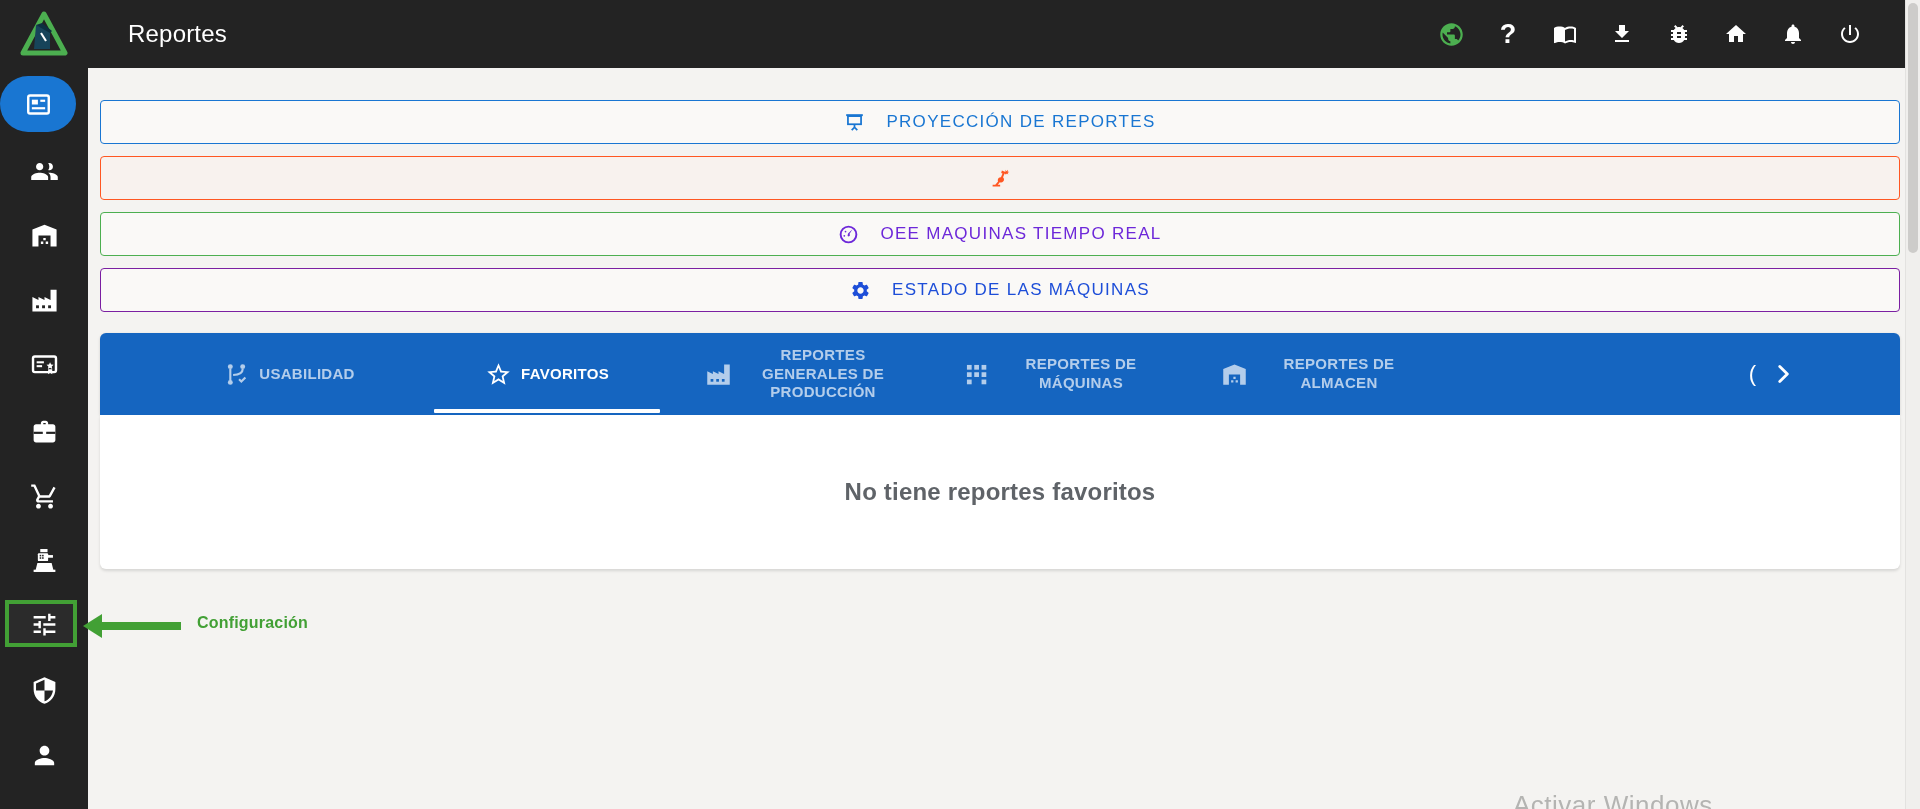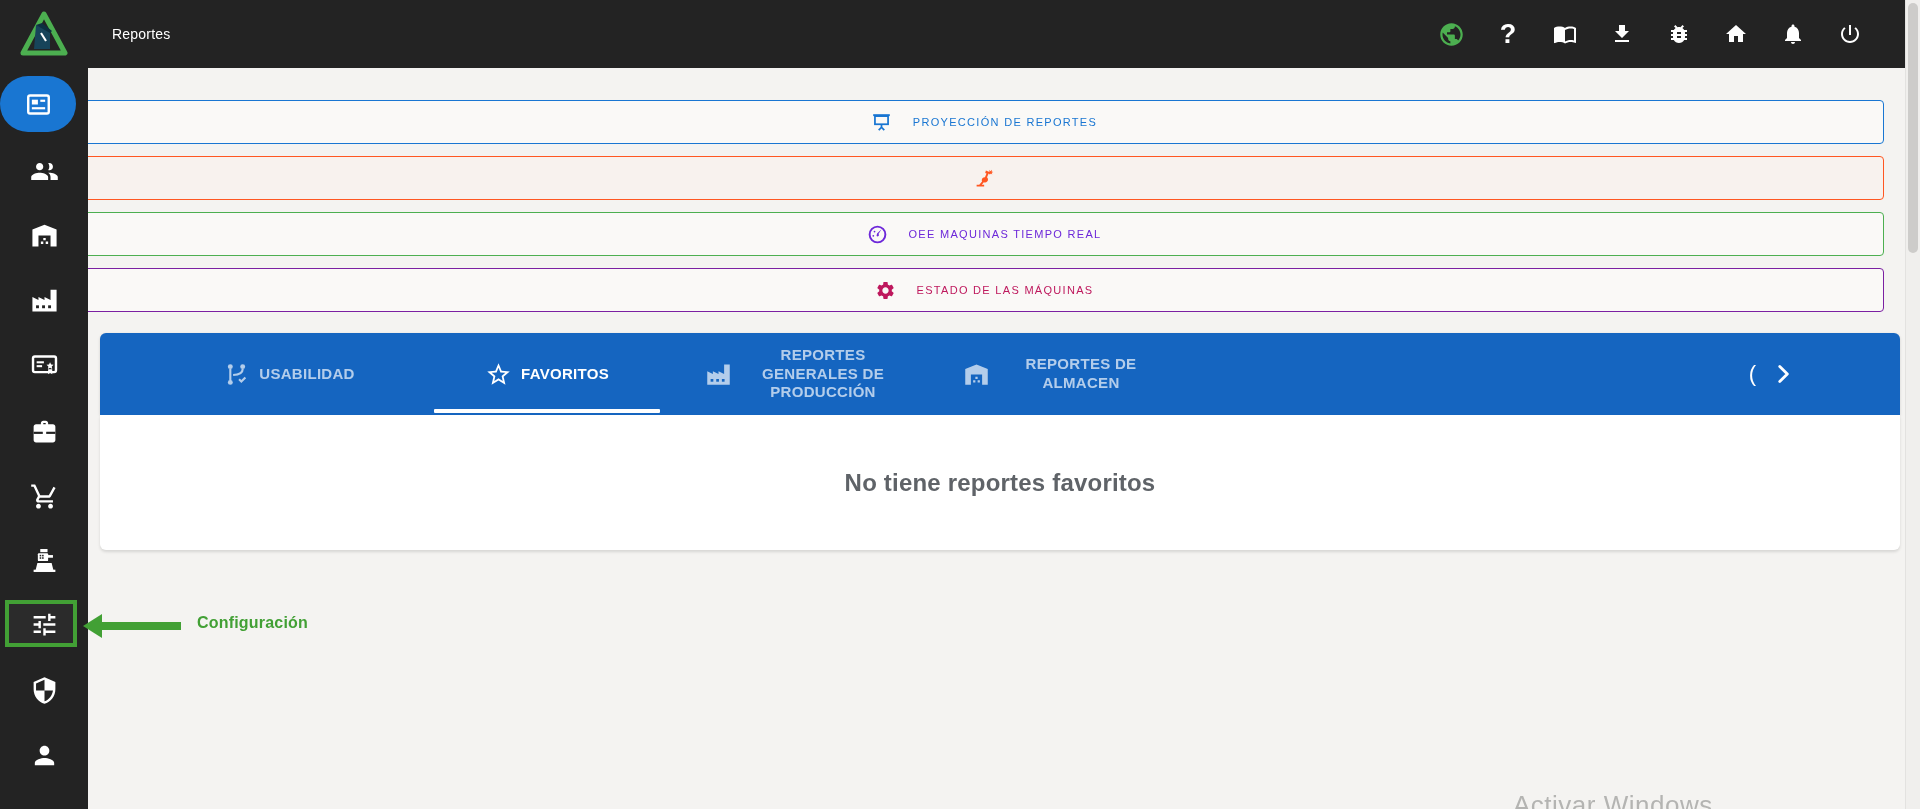--- a/index.html
+++ b/index.html
@@ -10,21 +10,21 @@
     position:relative;
   }
   svg { display:block; }
 
   
   .header {
     position:absolute; top:0; left:0; width:1905px; height:68px;
     background:#232323; display:flex; align-items:center; z-index:6;
   }
   .logo { margin-left:20px; }
-  .app-title { margin-left:44px; color:#fff; font-size:14px; font-weight:400; letter-spacing:.2px; }
+  .app-title { margin-left:60px; color:#fff; font-size:24px; font-weight:400; letter-spacing:.2px; }
   .header-icons { margin-left:auto; display:flex; align-items:center; gap:23px; padding-right:38px; }
   .hicon { width:34px; height:34px; display:flex; align-items:center; justify-content:center; cursor:pointer; }
   .hicon svg { fill:#fff; width:24px; height:24px; }
   .hicon.globe svg { fill:#4caf50; width:27px; height:27px; }
   .help-glyph { color:#fff; font-size:27px; font-weight:bold; font-family:"Liberation Sans",sans-serif; }
 
   
   .sidebar {
     position:absolute; top:0; left:0; width:88px; height:809px;
     background:#232323; z-index:5;
@@ -33,30 +33,30 @@
     position:absolute; left:0; width:88px; height:56px;
     display:flex; align-items:center; justify-content:center; cursor:pointer;
   }
   .side-item svg { fill:#fff; width:29px; height:29px; }
   .side-item.active {
     left:0; width:76px; background:#1976d2; border-radius:28px;
   }
 
   
   .banner {
-    position:absolute; left:84px; width:1800px; height:44px;
+    position:absolute; left:100px; width:1800px; height:44px;
     background:#faf9f7; border:1px solid; border-radius:4px;
     display:flex; align-items:center; justify-content:center; gap:21px;
-    font-size:11px; letter-spacing:1.3px; font-weight:400; cursor:pointer;
+    font-size:17px; letter-spacing:1.3px; font-weight:400; cursor:pointer;
   }
   .banner svg { width:21px; height:21px; }
   .banner.b-blue   { color:#1976d2; border-color:#1976d2; }
   .banner.b-orange { color:#ff5722; border-color:#ff5722; background:#f8f2ee; }
   .banner.b-green  { color:#6d28d9; border-color:#4caf50; }
-  .banner.b-purple { color:#be185d; border-color:#7b1fa2; }
+  .banner.b-purple { color:#1d4ed8; border-color:#7b1fa2; }
 
   
   .tabbar {
     position:absolute; left:100px; top:333px; width:1800px; height:82px;
     background:#1565c0; border-radius:6px 6px 0 0;
     display:flex; align-items:stretch; padding-left:60px; padding-right:104px;
     box-shadow:0 1px 3px rgba(0,0,0,.15);
   }
   .tab {
     width:258px; position:relative; display:flex; align-items:center; justify-content:center;
@@ -72,21 +72,21 @@
   }
   .tab-overflow {
     margin-left:auto; align-self:center; color:#fff; font-size:22px; font-weight:400;
     padding-right:14px;
   }
   .tab-scroll { align-self:center; cursor:pointer; }
   .tab-scroll svg { stroke:#fff; width:26px; height:26px; fill:none; stroke-width:2.6; }
 
   
   .tab-panel {
-    position:absolute; left:100px; top:415px; width:1800px; height:135px;
+    position:absolute; left:100px; top:415px; width:1800px; height:154px;
     background:#ffffff; border-radius:0 0 6px 6px;
     box-shadow:0 2px 3px rgba(0,0,0,.12);
     display:flex; align-items:center; justify-content:center;
   }
   .empty-msg { color:#5f6368; font-size:24px; font-weight:bold; letter-spacing:.2px; }
 
   
   .cfg-box {
     position:absolute; left:5px; top:600px; width:72px; height:47px;
     border:4px solid #42a035; z-index:9; background:rgba(255,255,255,.04);
@@ -352,20 +352,33 @@
     <svg viewBox="0 0 24 24">
         <path d="M2 21V9l5 2.6V9l5 2.6V9l5 2.6V3h5v18H2z"></path>
         <rect x="5" y="16" width="2.4" height="2.4" fill="#1565c0"></rect>
         <rect x="10" y="16" width="2.4" height="2.4" fill="#1565c0"></rect>
         <rect x="15" y="16" width="2.4" height="2.4" fill="#1565c0"></rect>
       </svg>
     <span class="lbl">REPORTES GENERALES DE PRODUCCIÓN</span>
   </div>
 
 
+  <div class="tab">
+    <svg viewBox="0 0 24 24">
+      <rect x="3.5" y="3.5" width="4.2" height="4.2"></rect>
+        <rect x="10" y="3.5" width="4.2" height="4.2"></rect>
+        <rect x="16.5" y="3.5" width="4.2" height="4.2"></rect>
+      <rect x="3.5" y="10" width="4.2" height="4.2"></rect>
+        <rect x="10" y="10" width="4.2" height="4.2"></rect>
+        <rect x="16.5" y="10" width="4.2" height="4.2"></rect>
+      <rect x="3.5" y="16.5" width="4.2" height="4.2"></rect>
+        <rect x="16.5" y="16.5" width="4.2" height="4.2"></rect>
+    </svg>
+    <span class="lbl">REPORTES DE MÁQUINAS</span>
+  </div>
 
   <div class="tab">
     <svg viewBox="0 0 24 24">
         <path d="M22 21V7l-10-4L2 7v14h5v-9h10v9h5zM11 17H9v2h2v-2zm2-3h-2v2h2v-2zm2 3h-2v2h2v-2z"></path>
       </svg>
     <span class="lbl">REPORTES DE ALMACEN</span>
   </div>
 
   <span class="tab-overflow">(</span>
   <span class="tab-scroll">

